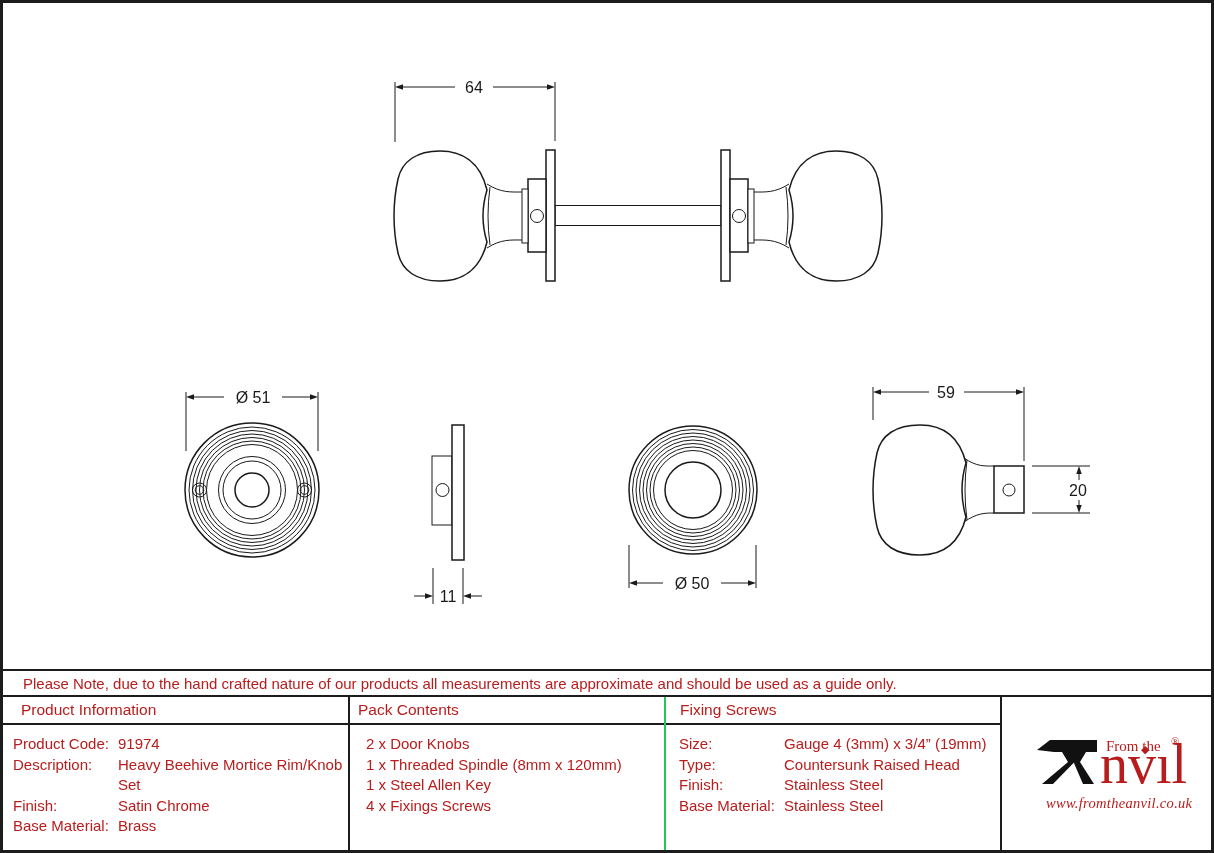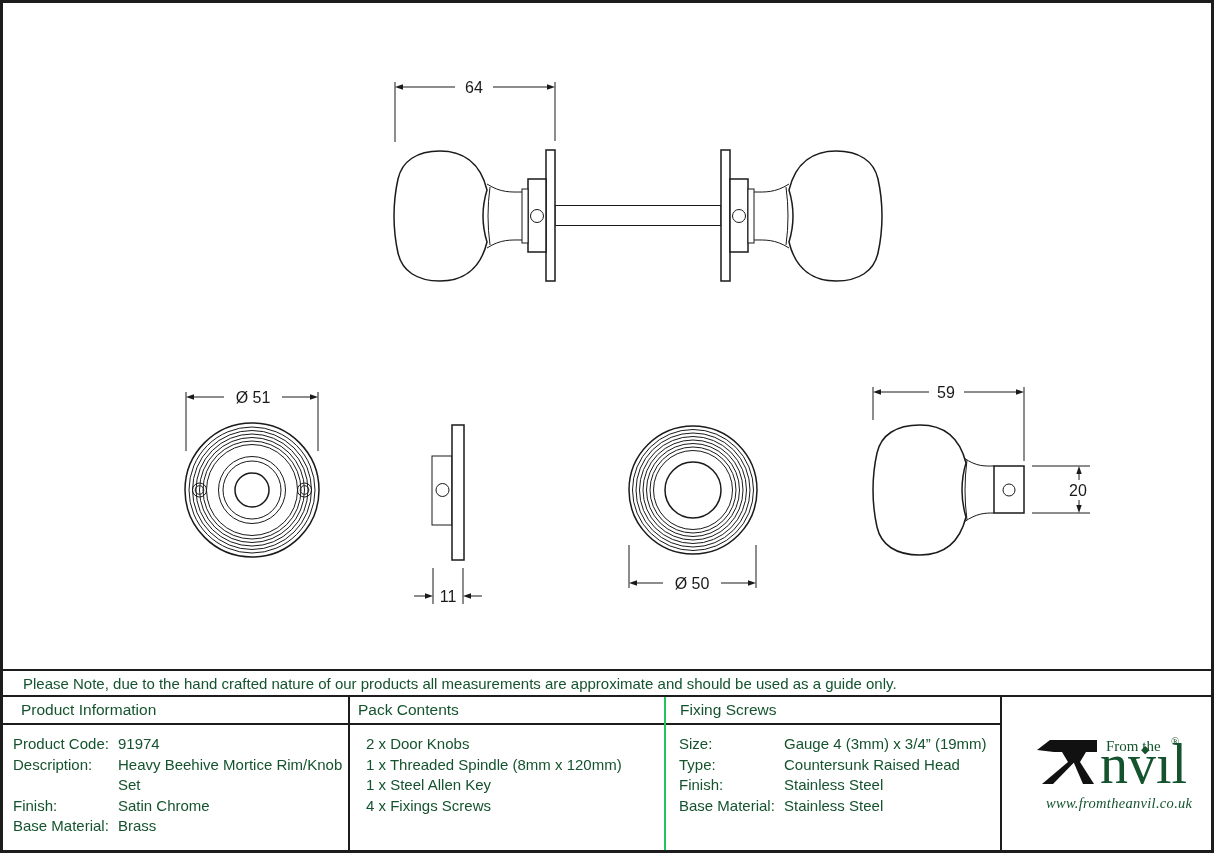--- a/index.html
+++ b/index.html
@@ -1,20 +1,20 @@
 <!DOCTYPE html>
 <html><head>
 <meta charset="utf-8">
 <style>
   * { margin:0; padding:0; box-sizing:border-box; }
   html,body { background:#555; }
   .page {
     width:1214px; height:853px; background:#fff; position:relative;
     border:3px solid #1c1c1c;
-    font-family:"Liberation Sans", sans-serif; color:#14532d;
+    font-family:"Liberation Sans", sans-serif; color:#b91c1c;
     overflow:hidden;
   }
   .drawing { display:block; width:1208px; height:666px; background:#fff; }
   .note-bar {
     height:28px; border-top:2px solid #1c1c1c; border-bottom:2px solid #1c1c1c;
     display:flex; align-items:center; padding-left:20px;
     font-size:15px;
   }
   .info-table { display:flex; height:183px; }
   .col { height:100%; }

